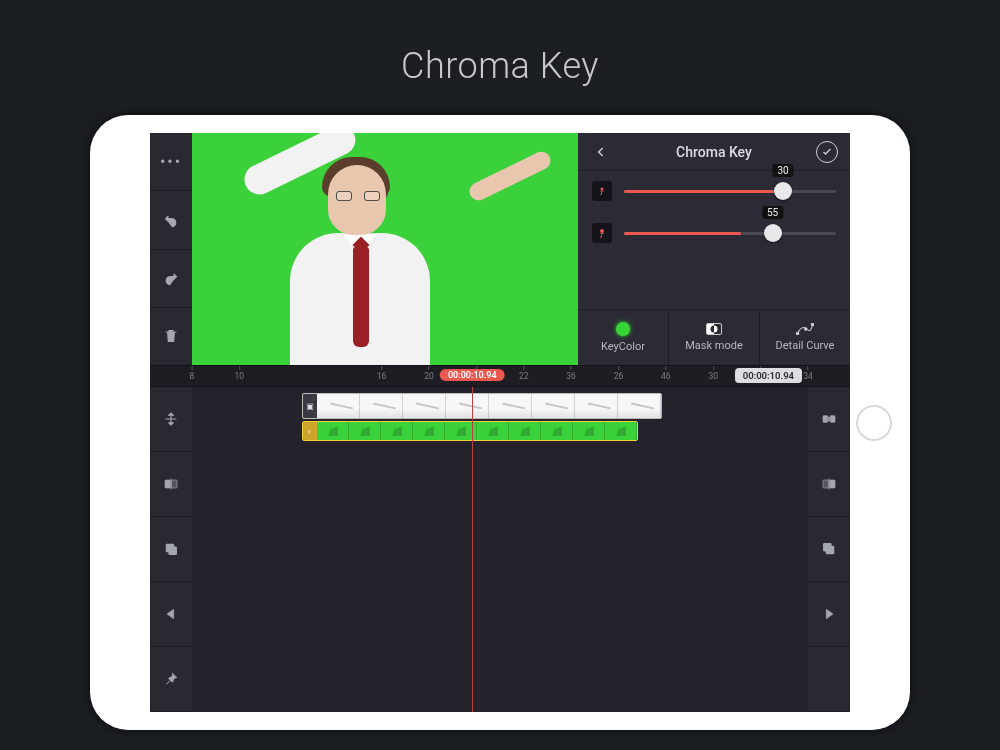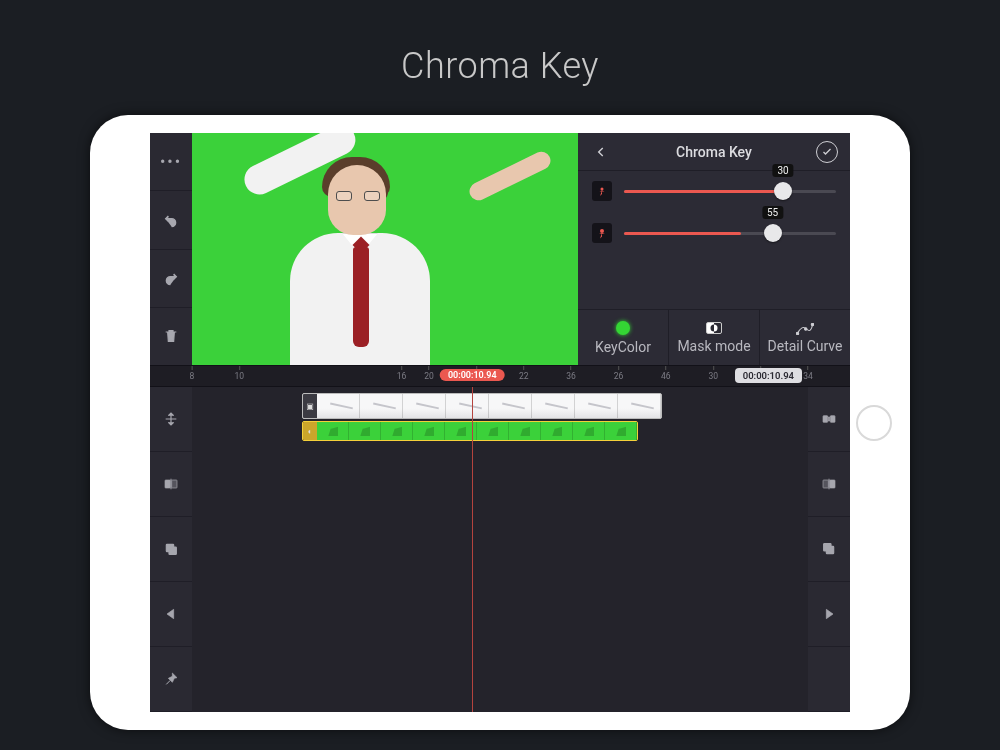--- a/index.html
+++ b/index.html
@@ -46,21 +46,21 @@
 .switch:after{content:"";position:absolute;right:2px;top:2px;width:18px;height:18px;background:#fff;border-radius:50%;box-shadow:0 1px 2px rgba(0,0,0,.3);}
 .sliders{ flex:1; padding:10px 14px 0 14px; }
 .slbox{ display:flex; align-items:center; gap:12px; margin-bottom:22px; }
 .slico{ width:20px;height:20px;background:#141319;border-radius:3px;display:flex;align-items:center;justify-content:center;}
 .slico svg{fill:#eb5850;width:12px;height:12px;}
 .track{ position:relative; flex:1; height:3px; background:#4a4952; border-radius:2px; }
 .track .fill{position:absolute;left:0;top:0;bottom:0;background:#eb5850;border-radius:2px;}
 .knob{position:absolute;top:50%;width:18px;height:18px;background:#e8e8ea;border-radius:50%;transform:translate(-50%,-50%);box-shadow:0 1px 2px rgba(0,0,0,.5);display:flex;align-items:center;justify-content:center;}
 .knb-badge{position:absolute;top:-18px;left:50%;transform:translateX(-50%);background:#111;color:#eee;border-radius:3px;padding:1px 5px;font-size:10px;}
 .tabs3{height:56px;display:flex;border-top:1px solid #1f1e27;}
-.tabs3 .t3{flex:1;display:flex;flex-direction:column;gap:4px;align-items:center;justify-content:center;font-size:14px;color:#b8b8bf;border-right:1px solid #1f1e27;}
+.tabs3 .t3{flex:1;display:flex;flex-direction:column;gap:4px;align-items:center;justify-content:center;font-size:11px;color:#b8b8bf;border-right:1px solid #1f1e27;}
 .tabs3 .t3:last-child{border-right:none;}
 .kc-dot{width:14px;height:14px;background:#34d534;border-radius:50%;box-shadow:0 0 4px #34d534;}
 .dc-ico{width:18px;height:12px;position:relative;}
 .dc-ico svg{stroke:#cfcfd4;fill:none;stroke-width:1.4;}
 .mm-ico{width:16px;height:12px;background:linear-gradient(90deg,#fff 50%,#2a2932 50%);border:1px solid #ccc;border-radius:2px;position:relative;}
 .mm-ico:after{content:"";position:absolute;left:50%;top:50%;width:7px;height:7px;border-radius:50%;background:linear-gradient(90deg,#2a2932 50%,#fff 50%);transform:translate(-50%,-50%);}
 
 
 .ruler{ position:relative; height:22px; background:#1e1d24; border-top:1px solid #121118; border-bottom:1px solid #121118; color:#7c7c85; font-size:8.5px;}
 .ruler .tickbox{position:absolute;inset:0 42px;}
@@ -203,21 +203,21 @@
           </div>
         </div>
       </div>
 
       <div class="ruler">
         <div class="tickbox" id="tickbox">
             <div class="tick" style="left: 0%;">8</div>
             <div class="tick" style="left: 7.69231%;">10</div>
             <div class="tick" style="left: 15.3846%; margin-top: 48px;">12</div>
             <div class="tick" style="left: 23.0769%; margin-top: 36px;">14</div>
-            <div class="tick" style="left: 30.7692%; margin-left: 20px;">16</div>
+            <div class="tick" style="left: 30.7692%;">16</div>
             <div class="tick" style="left: 38.4615%;">20</div>
             <div class="tick" style="left: 46.1538%;">20</div>
             <div class="tick" style="left: 53.8462%;">22</div>
             <div class="tick" style="left: 61.5385%;">36</div>
             <div class="tick" style="left: 69.2308%;">26</div>
             <div class="tick" style="left: 76.9231%;">46</div>
             <div class="tick" style="left: 84.6154%;">30</div>
             <div class="tick" style="left: 92.3077%;">32</div>
             <div class="tick" style="left: 100%;">34</div>
           </div>

